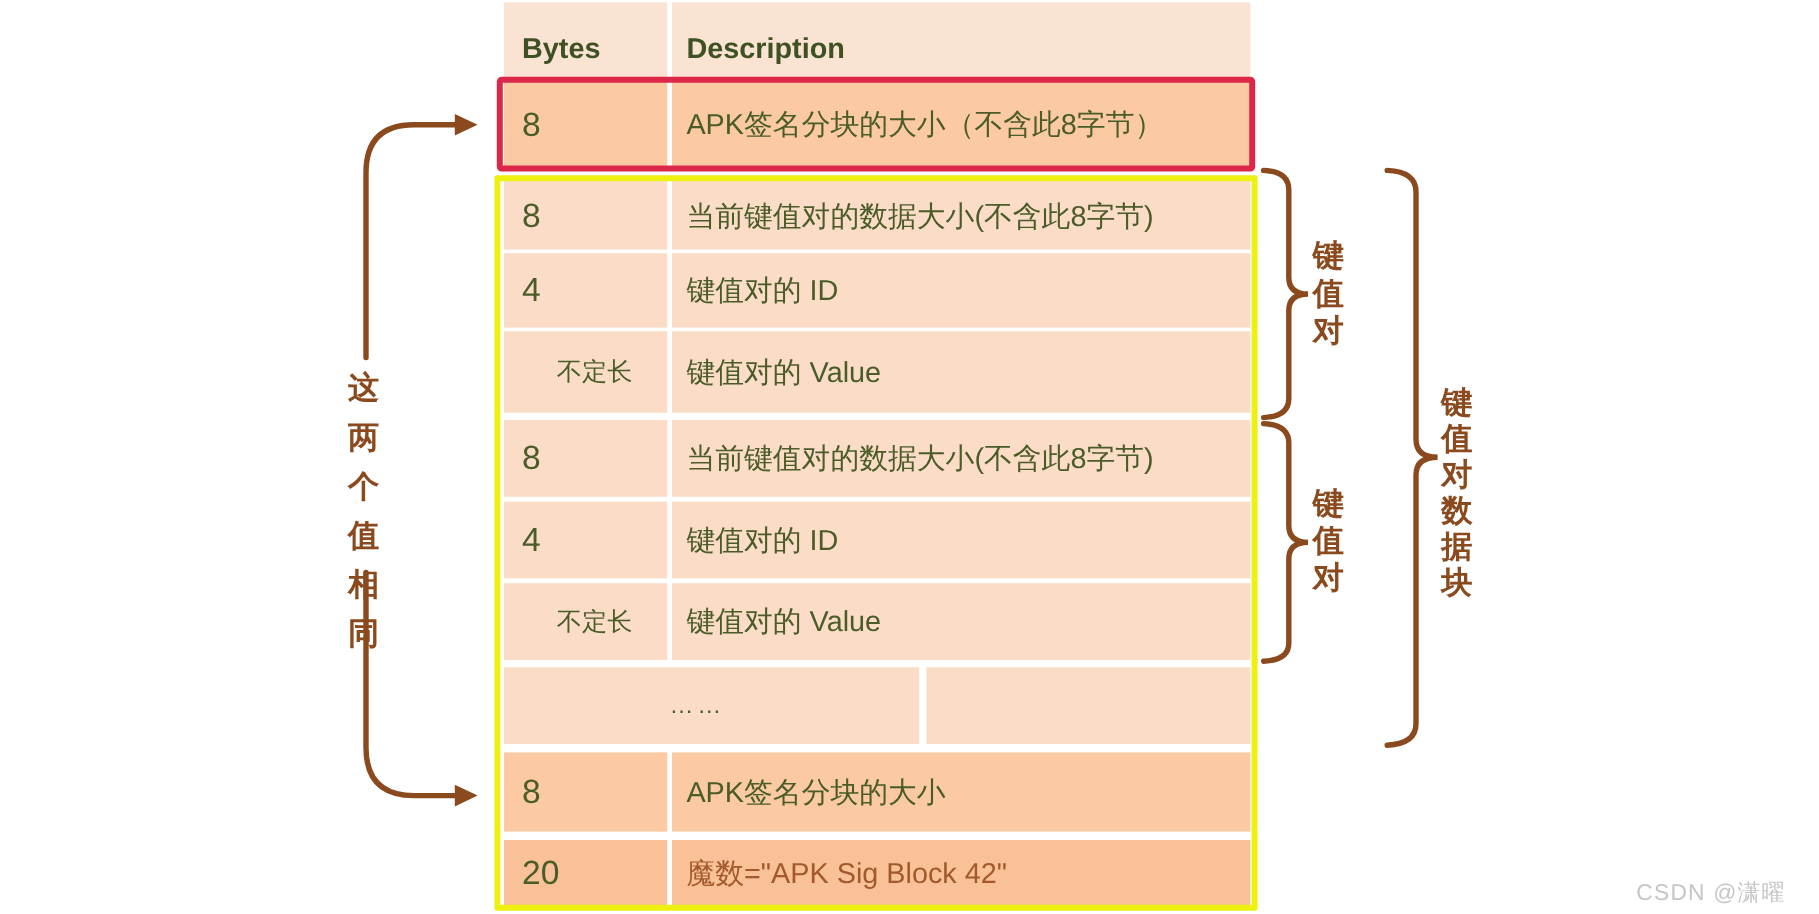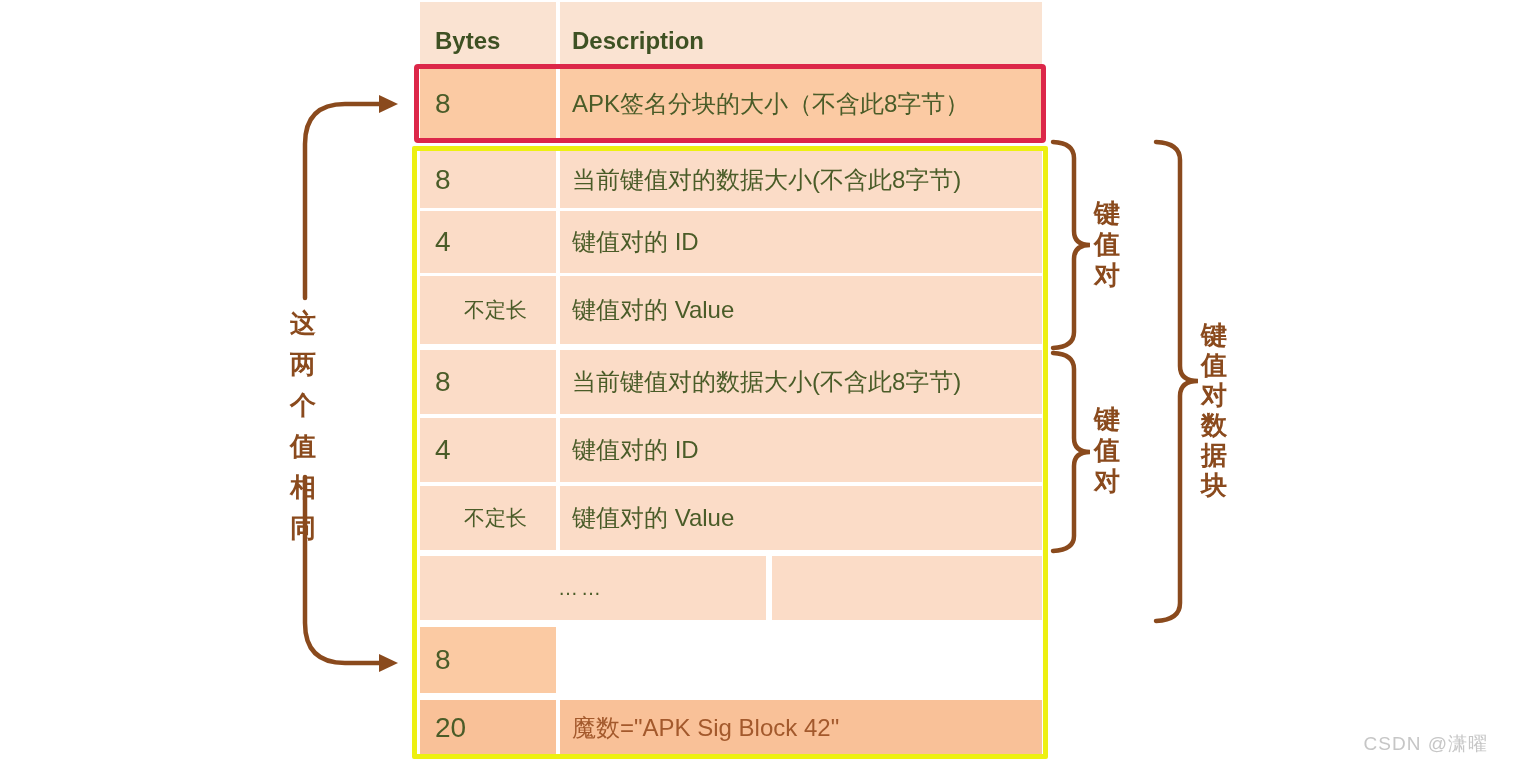--- a/index.html
+++ b/index.html
@@ -117,20 +117,23 @@
         <span class="bytes-text">……</span>
       </div>
       <div class="cell cell-desc">
         <span class="desc-text"></span>
       </div>
     </div>
         <div class="row dark" style="top: 627px; height: 66px;">
       <div class="cell cell-bytes">
         <span class="bytes-text">8</span>
       </div>
+      <div class="cell cell-desc">
+        <span class="desc-text">APK签名分块的大小</span>
+      </div>
     </div>
         <div class="row darker brown" style="top: 700px; height: 56px;">
       <div class="cell cell-bytes">
         <span class="bytes-text">20</span>
       </div>
       <div class="cell cell-desc">
         <span class="desc-text">魔数="APK Sig Block 42"</span>
       </div>
     </div>
       </div>

